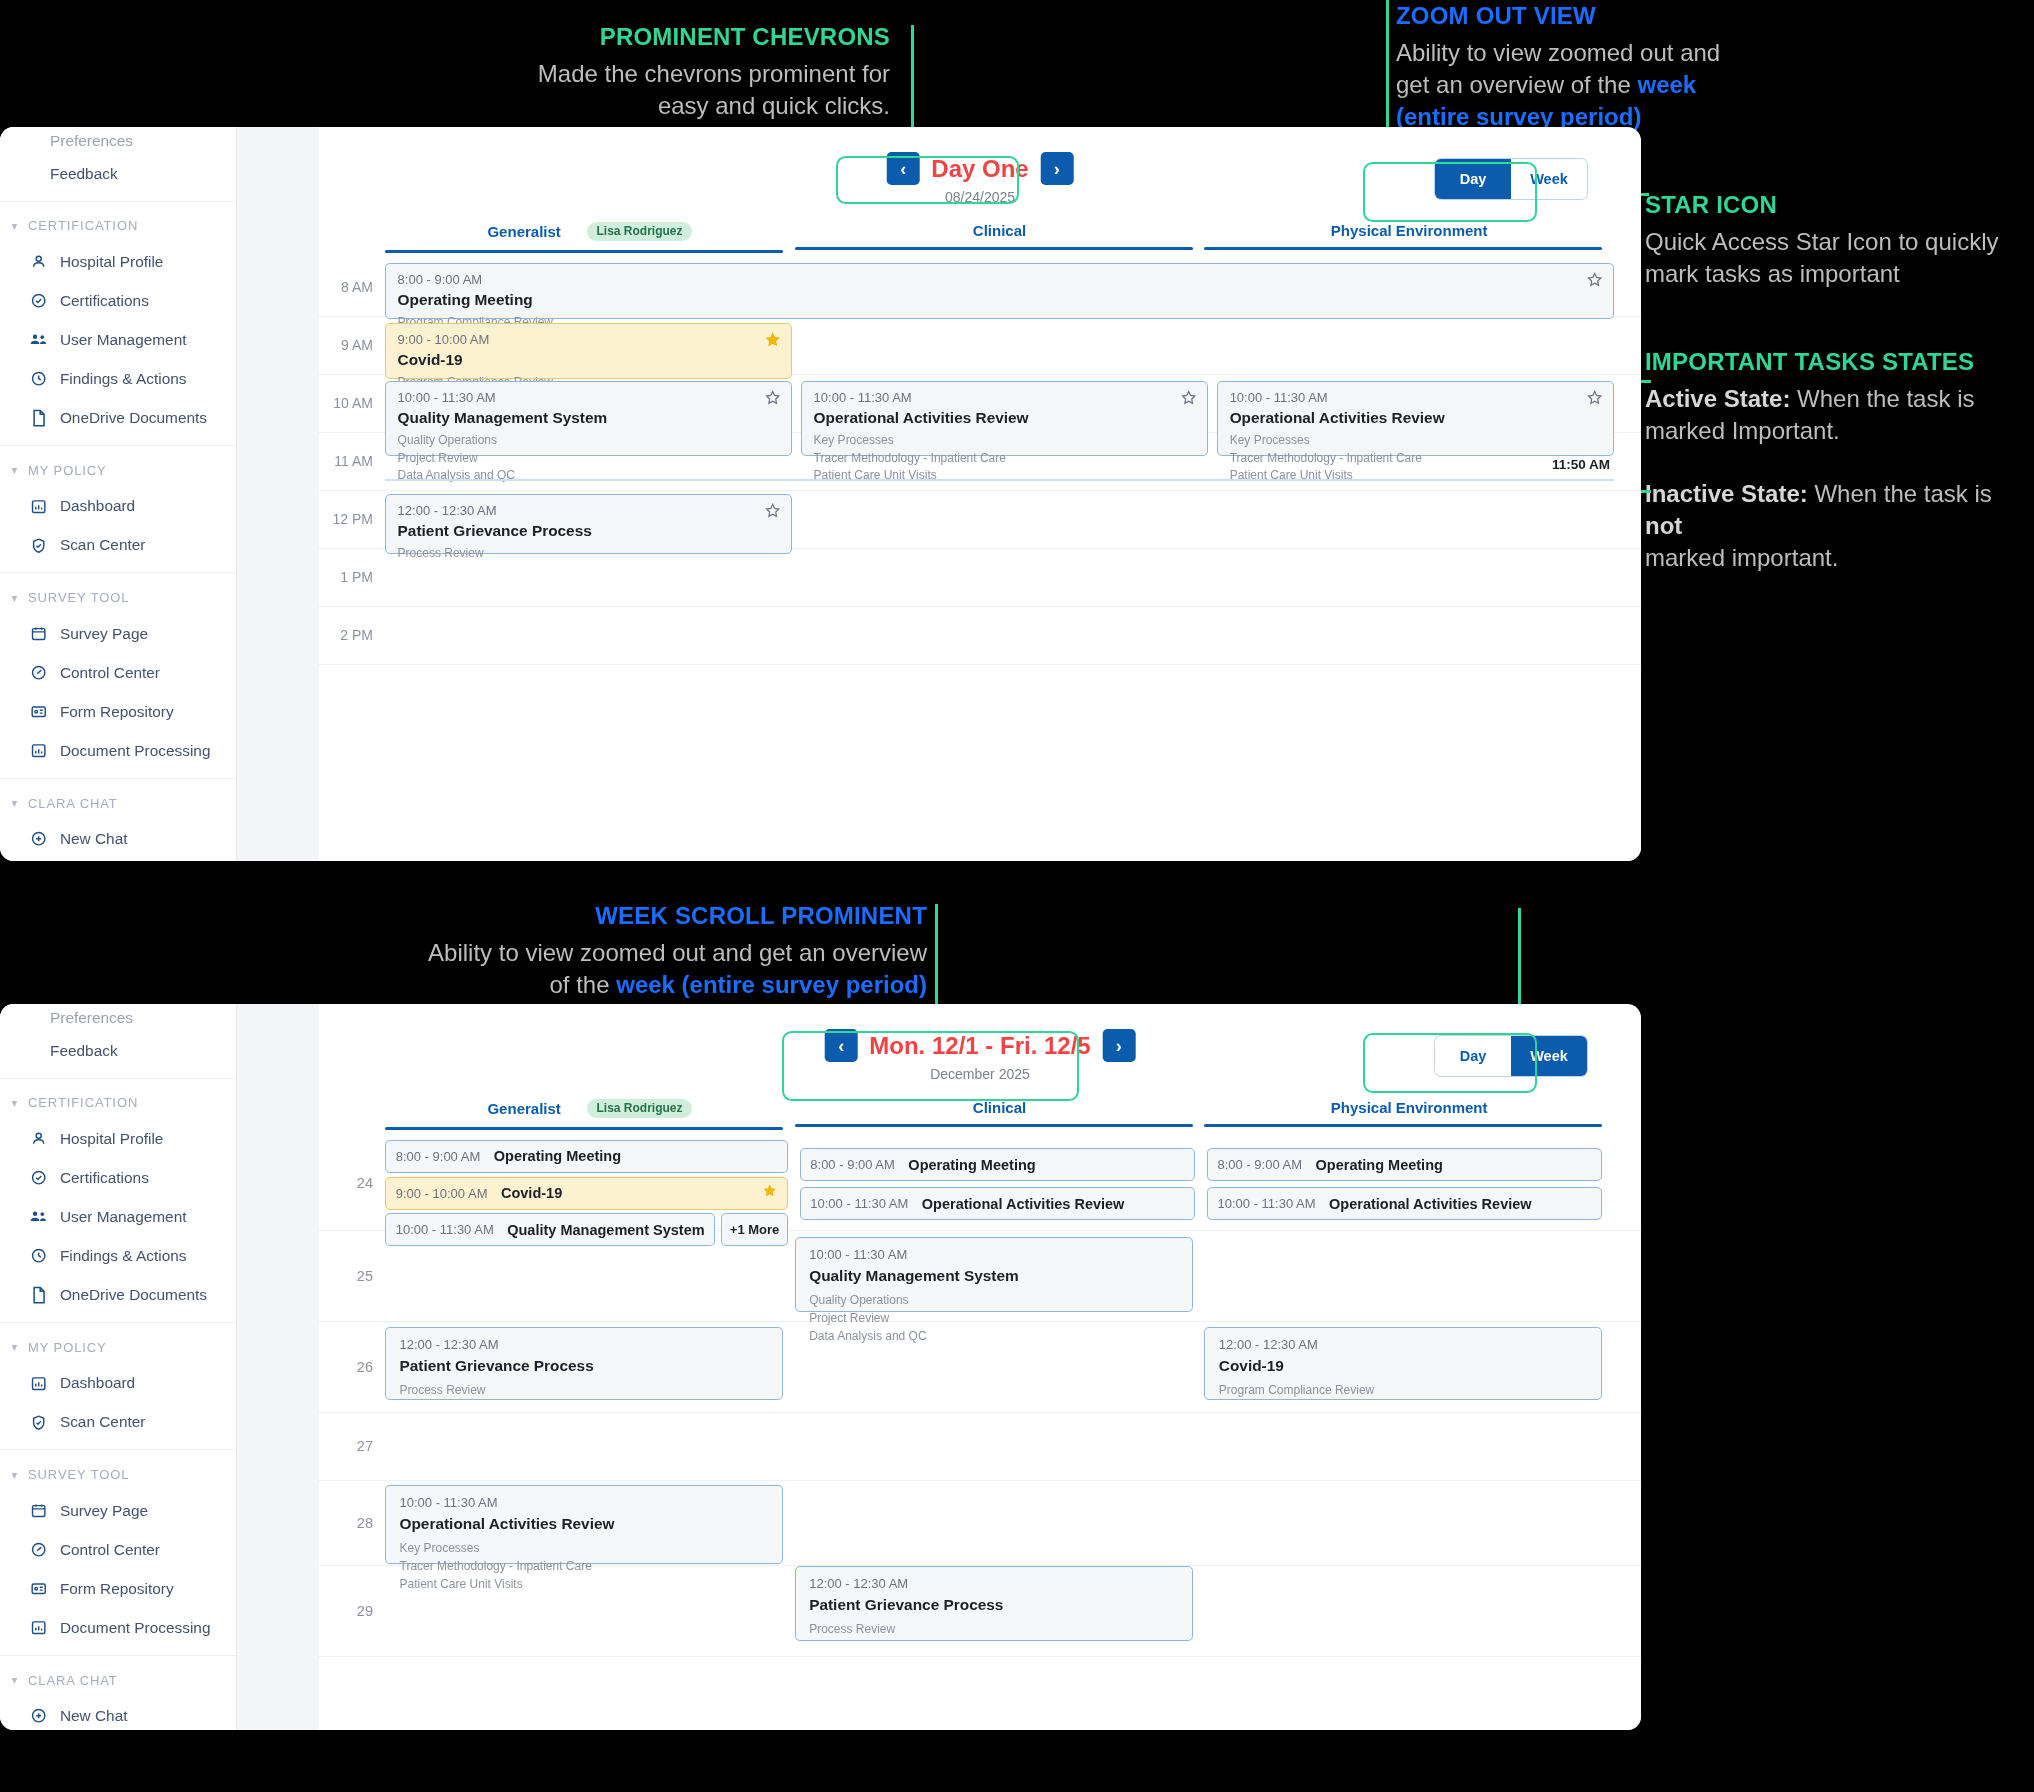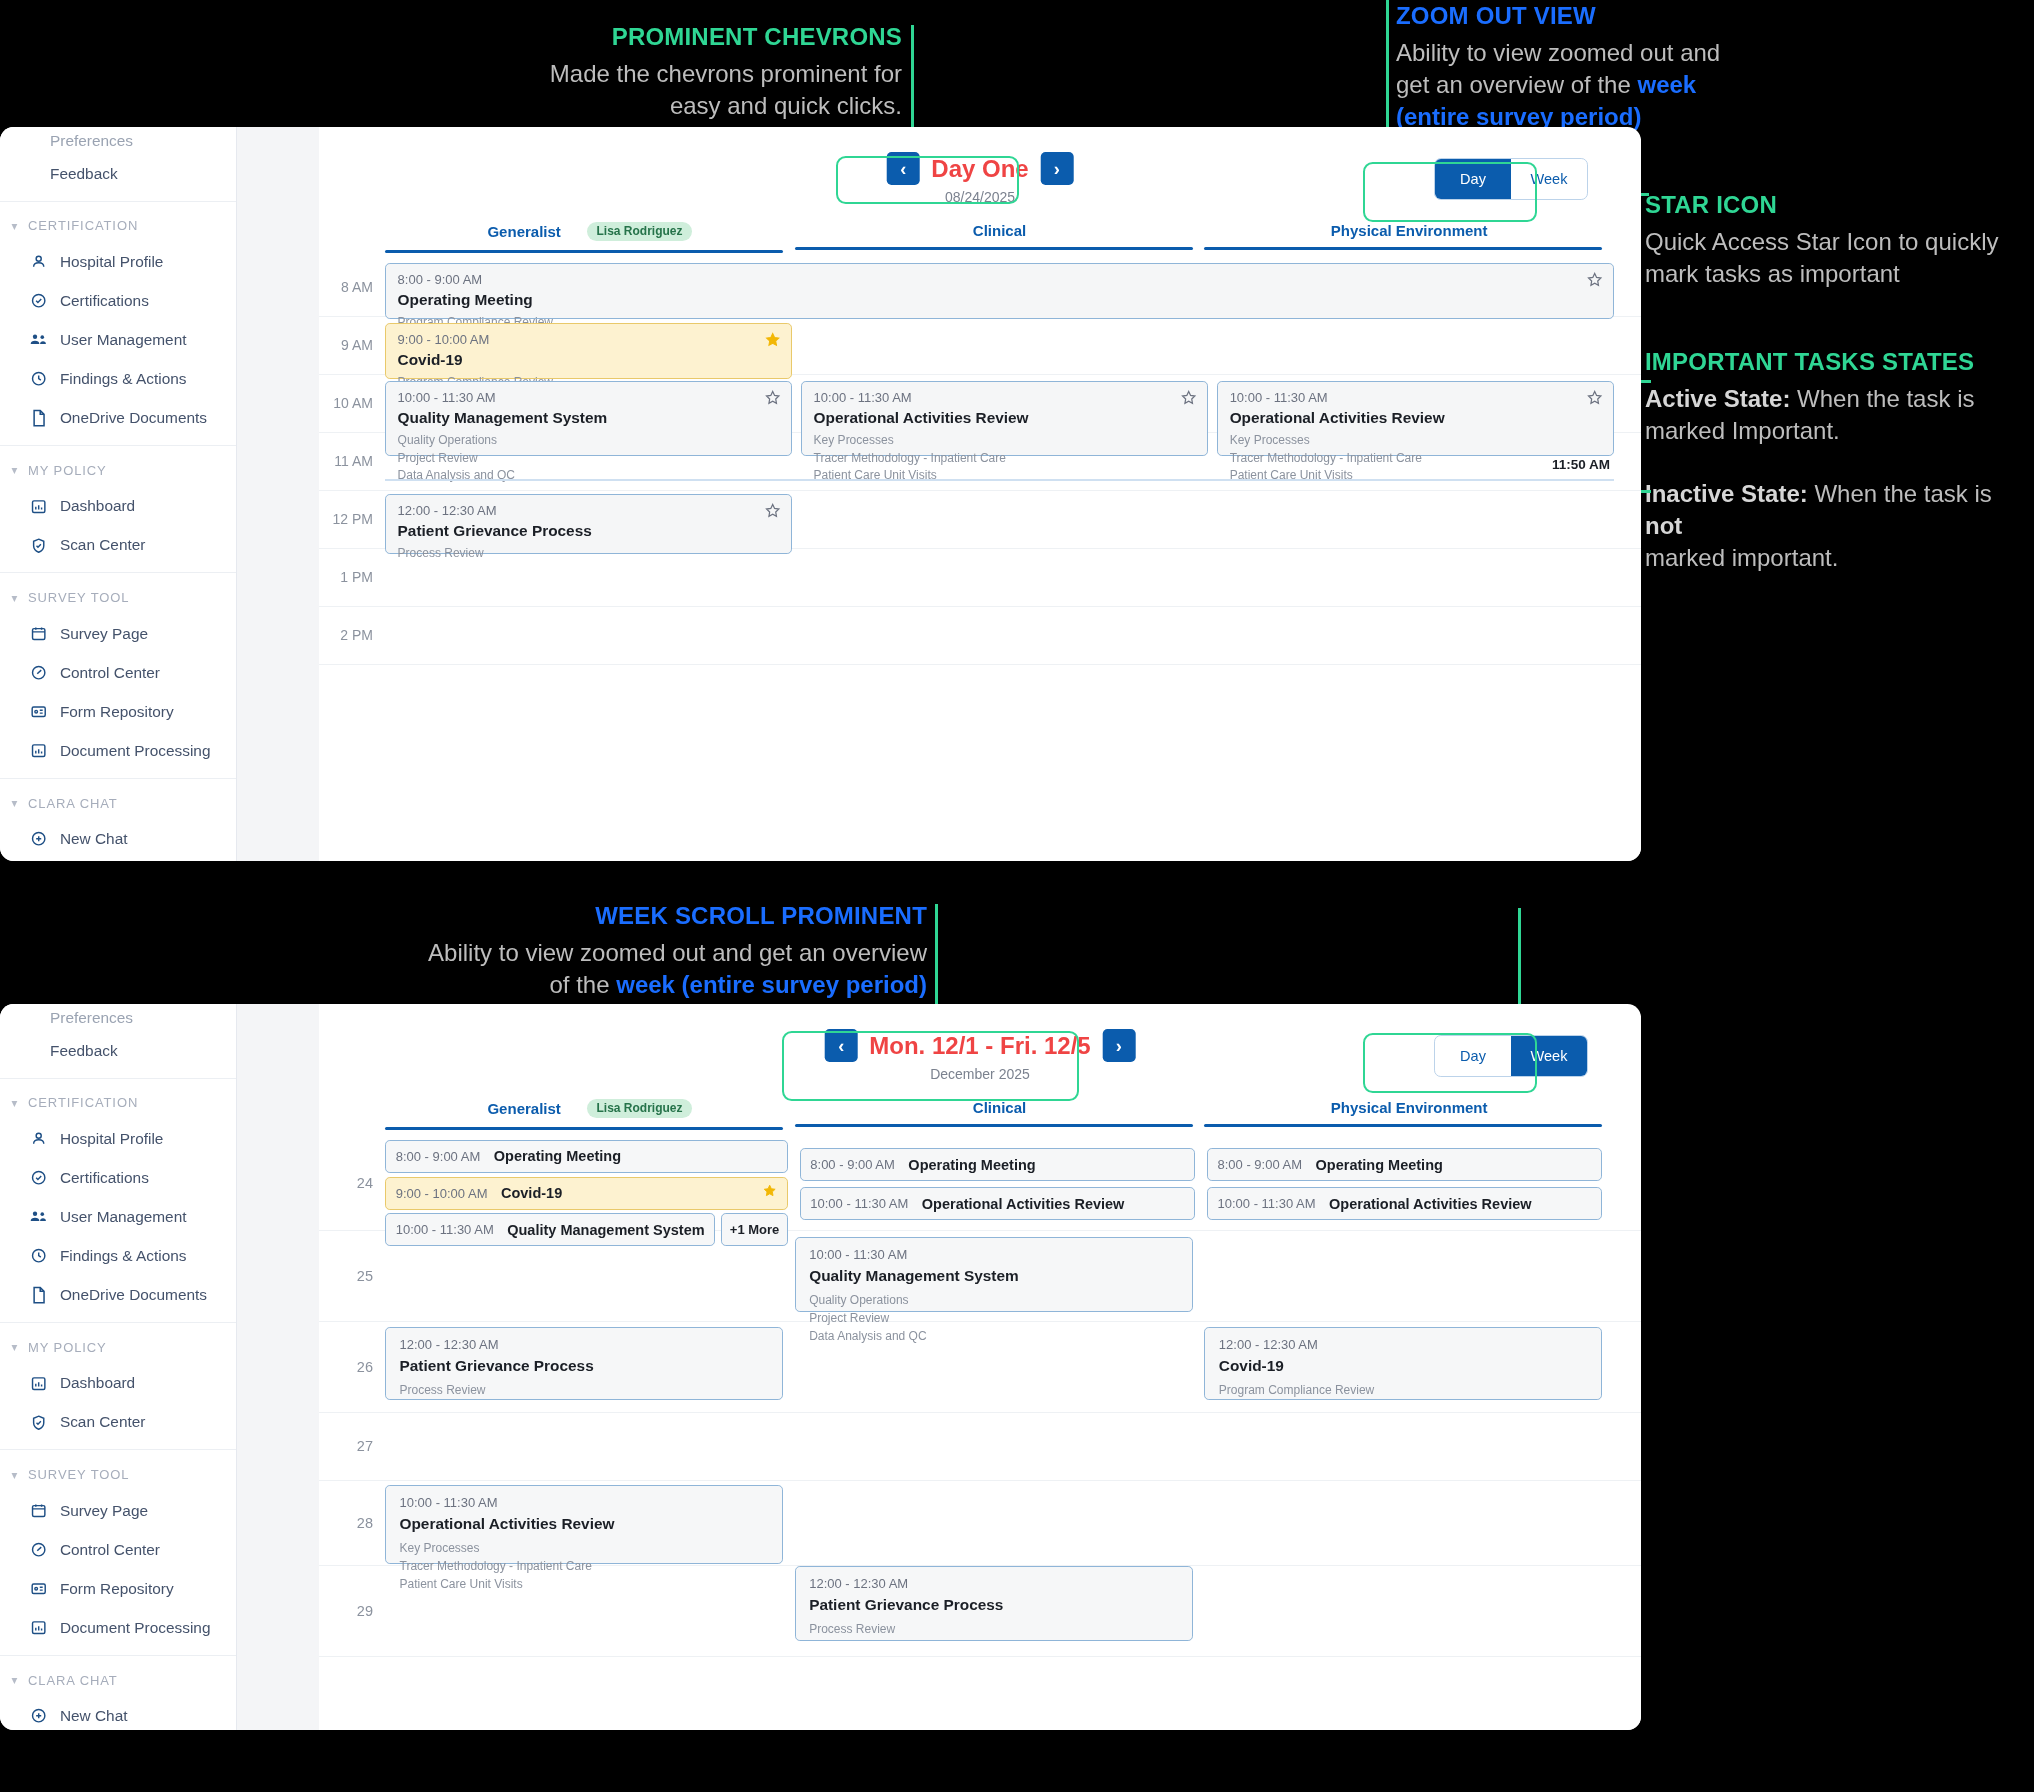--- a/index.html
+++ b/index.html
@@ -54,21 +54,21 @@
   .navrow { display: flex; align-items: center; gap: 11.6px; }
   .chev-btn { width: 33px; height: 33px; background: #0b5cad; border-radius: 4.8px;
               color: #fff; display: flex; align-items: center; justify-content: center;
               font-size: 18.3px; font-weight: 700; cursor: pointer; }
   .nav-title { font-size: 24px; font-weight: 700; color: #ef4444; white-space: nowrap; }
   .nav-sub { font-size: 14px; color: #7b828f; margin-top: 3.9px; }
 
   .toggle { position: absolute; right: 53px; top: 19.3px; display: flex;
             border: 1px solid #bcd3ea; border-radius: 6.8px; overflow: hidden; background:#fff; }
   .toggle div { width: 76px; height: 40px; display: flex; align-items: center; justify-content: center;
-                font-size: 14.5px; font-weight: 400; color: #0b5cad; cursor: pointer; }
+                font-size: 14.5px; font-weight: 700; color: #0b5cad; cursor: pointer; }
   .toggle div.on { background: #0b5cad; color: #fff; }
 
   
   .colhead { display: flex; padding-left: 66px; padding-right: 27px; }
   .colhead .ch { flex: 1; text-align: center; }
   .colhead .ch .t { font-size: 15px; font-weight: 700; color: #0b5cad; display: inline-flex;
                     align-items: center; gap: 26px; padding-bottom: 8.7px;}
   .badge { background: #cfeedb; color: #26734a; font-size: 12px; font-weight: 700;
            border-radius: 10.6px; padding: 2.9px 9.7px; }
   .colhead .rule { height: 2.9px; background: #0b5cad; margin-right: 11.6px; border-radius: 1.9px;}
@@ -112,21 +112,21 @@
   .blk { border: 1px solid #8fb5d8; background: #f6f7f8; border-radius: 4.8px; padding: 9.7px 13.5px; }
   .blk .tm { font-size: 13px; color: #6c7280; }
   .blk .ti { font-size: 15.4px; font-weight: 700; color: #1b1f26; margin-top: 4.8px; }
   .blk .meta { font-size: 12px; color: #8b929e; line-height: 1.5; margin-top: 5.8px; }
 </style>
 </head>
 <body>
 
 <div class="stage">
 
-  <div class="anno r" style="left:496px; top:21px; width:406px;">
+  <div class="anno r" style="left:484px; top:21px; width:406px;">
     <span class="hd hd-green">PROMINENT CHEVRONS</span>
     <span>Made the chevrons prominent for</span><br>
     <span>easy and quick clicks.</span>
   </div>
   <div class="leader v" style="left:911px; top:25px; height:135px;"></div>
 
   <div class="anno l" style="left:1396px; top:0px; width:406px;">
     <span class="hd hd-blue">ZOOM OUT VIEW</span>
     <span>Ability to view zoomed out and</span><br>
     <span>get an overview of the </span><span class="em-blue">week</span><br>

